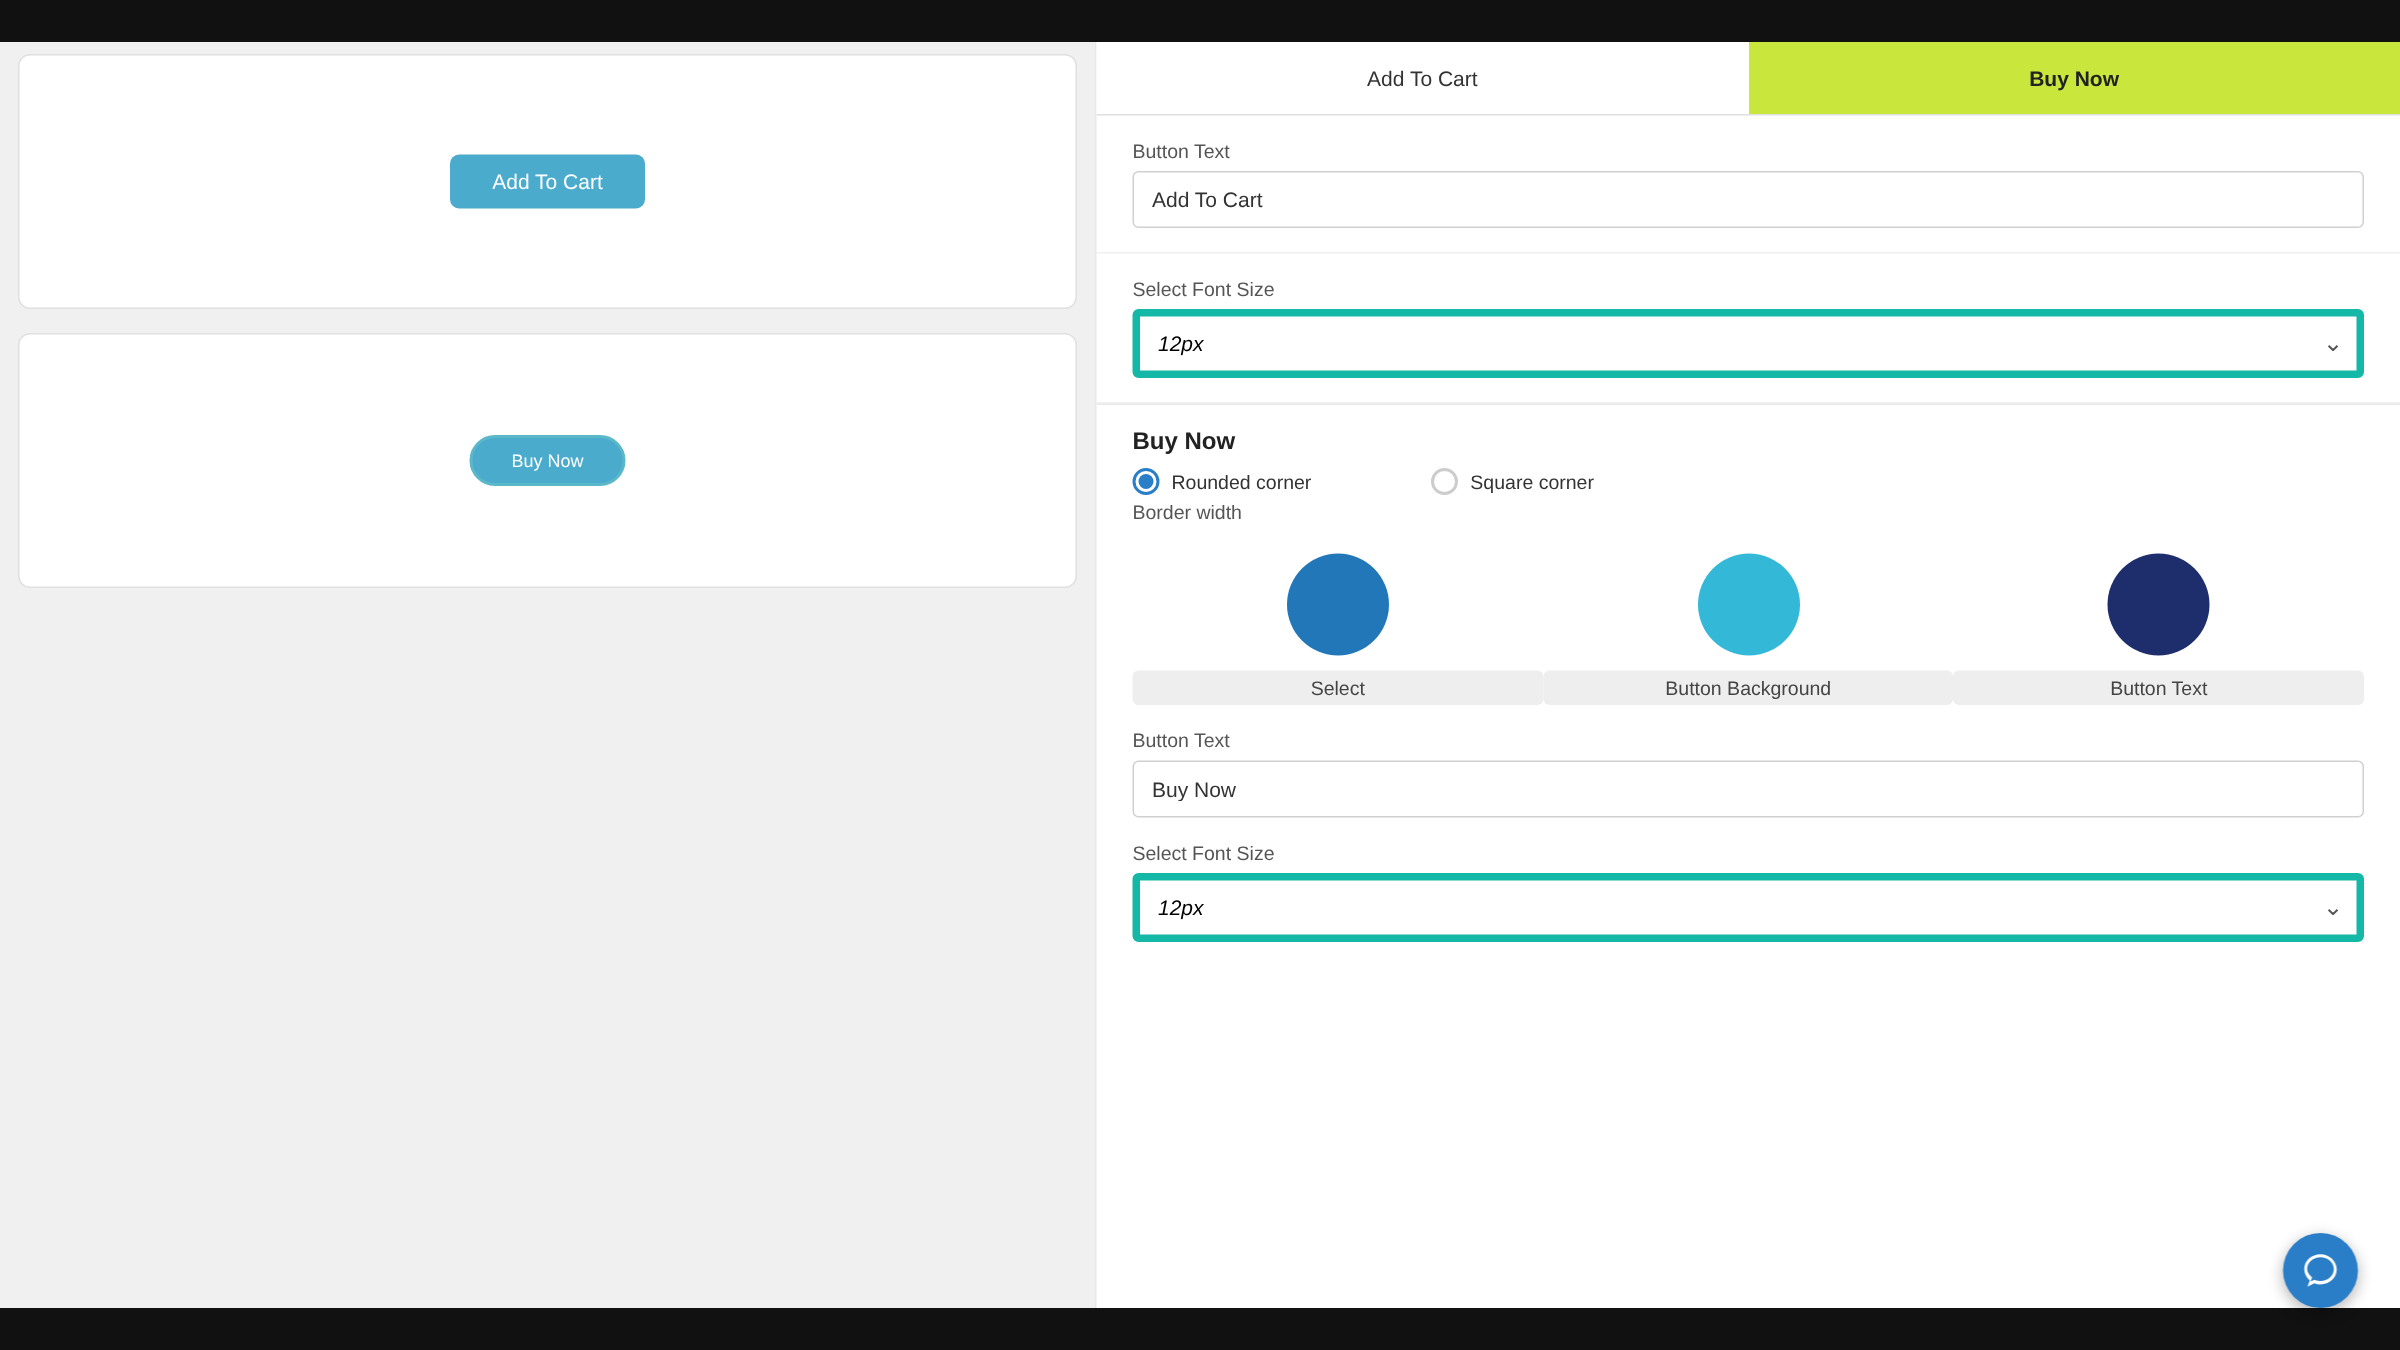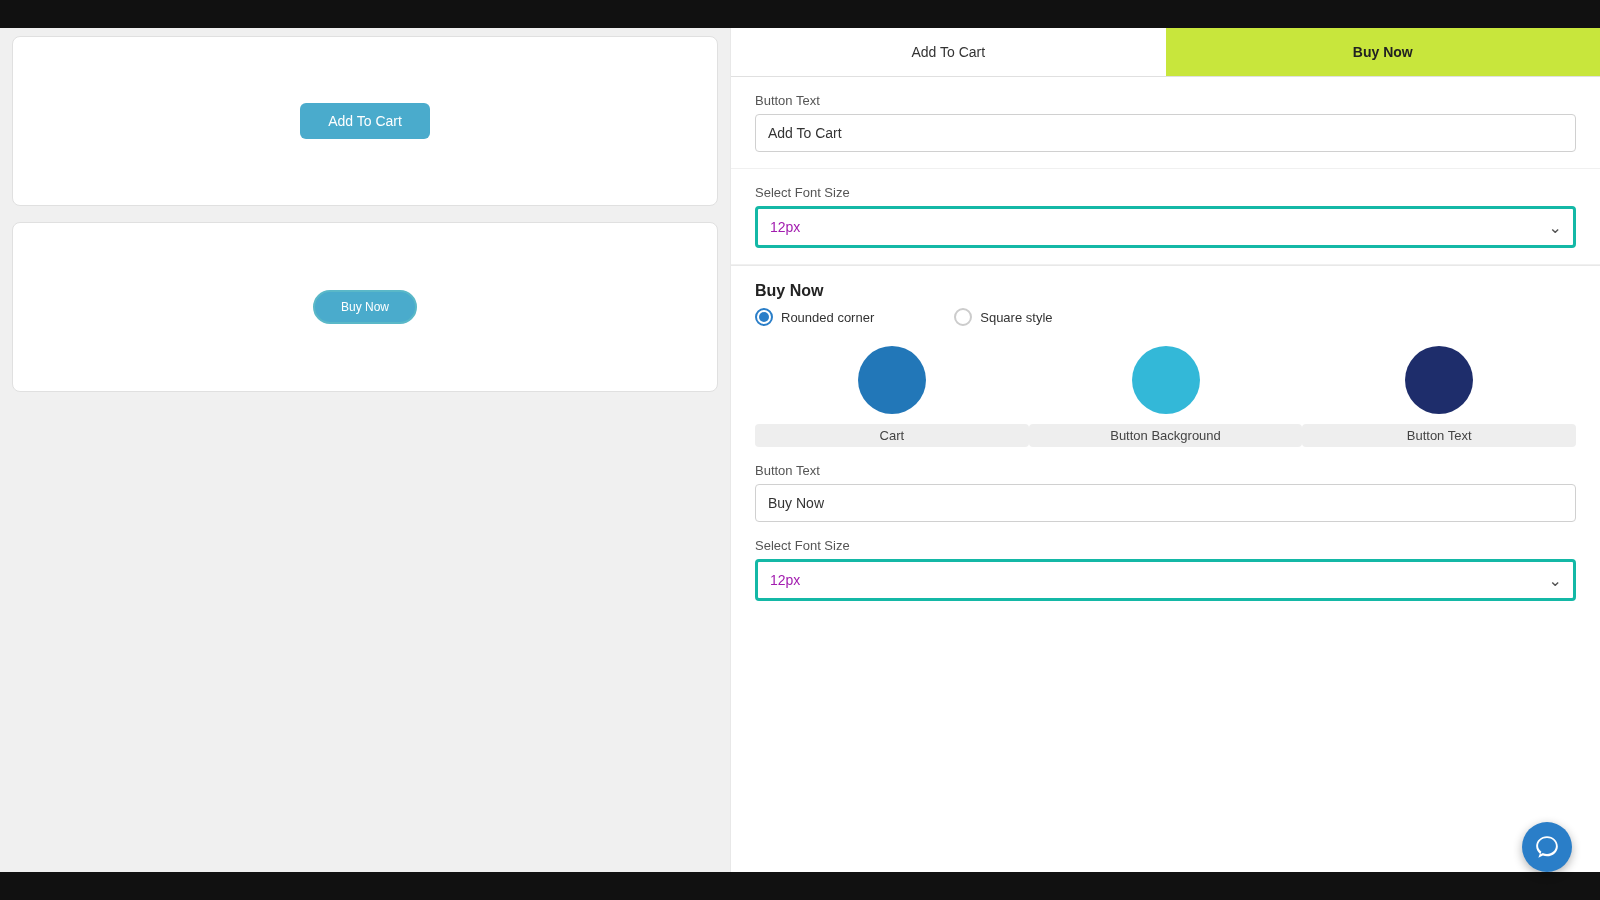--- a/index.html
+++ b/index.html
@@ -137,30 +137,31 @@
       border: 1px solid #d0d0d0;
       border-radius: 4px;
       padding: 10px 12px;
       font-size: 14px;
       color: #333;
       outline: none;
     }
 
     .select-input {
       width: 100%;
-      border: 3px solid #14b8a6;
+      border: 5px solid #14b8a6;
       border-radius: 4px;
       padding: 10px 12px;
       font-size: 14px;
-      color: #a21caf;
+      color: #000000;
       background: #fff;
       appearance: none;
       -webkit-appearance: none;
       outline: none;
       cursor: pointer;
+      font-style: italic;
     }
 
     .select-wrapper {
       position: relative;
     }
 
     .select-wrapper::after {
       content: '⌄';
       position: absolute;
       right: 14px;
@@ -343,31 +344,32 @@
 
       
       <div class="corner-style-row">
         <label class="radio-option">
           <div class="radio-circle selected">
           </div>
           <span>Rounded corner</span>
         </label>
         <label class="radio-option">
           <div class="radio-circle"></div>
-          <span>Square style</span>
+          <span>Square corner</span>
         </label>
       </div>
 
       
+      <div class="field-label">Border width</div>
 
       
       <div class="color-swatches-row">
         <div class="color-swatch-item">
           <div class="color-circle" style="background:#2277b8;"></div>
-          <div class="color-label">Cart</div>
+          <div class="color-label">Select</div>
         </div>
         <div class="color-swatch-item">
           <div class="color-circle" style="background:#33b8d8;"></div>
           <div class="color-label">Button Background</div>
         </div>
         <div class="color-swatch-item">
           <div class="color-circle" style="background:#1e2d6b;"></div>
           <div class="color-label">Button Text</div>
         </div>
       </div>

